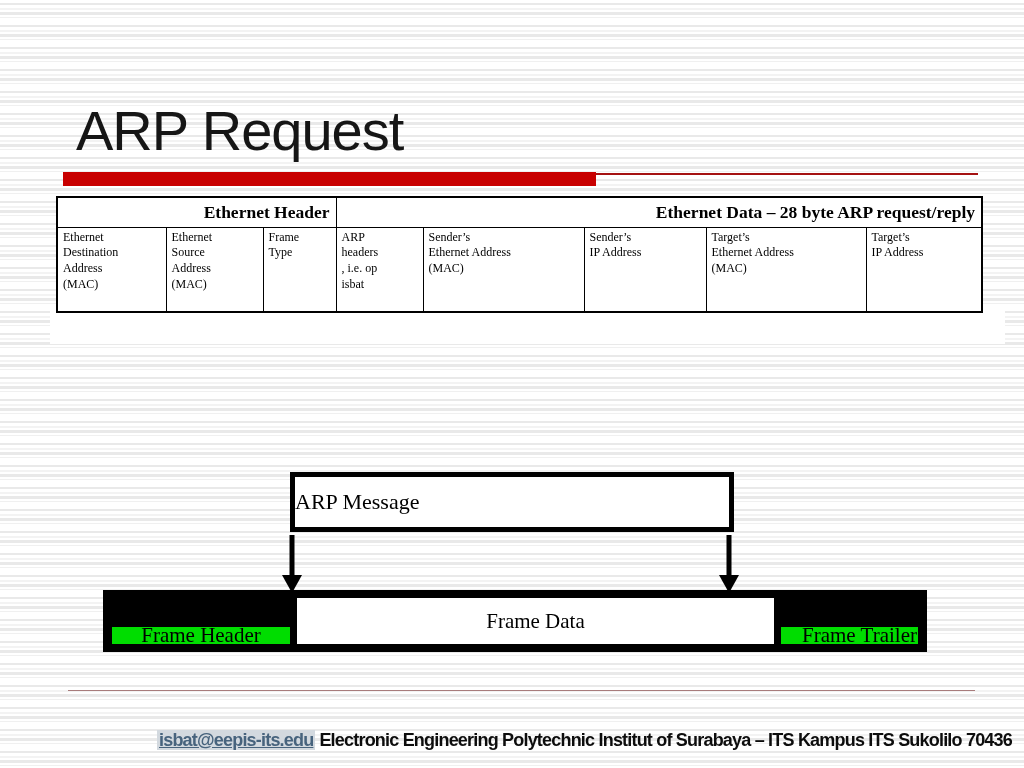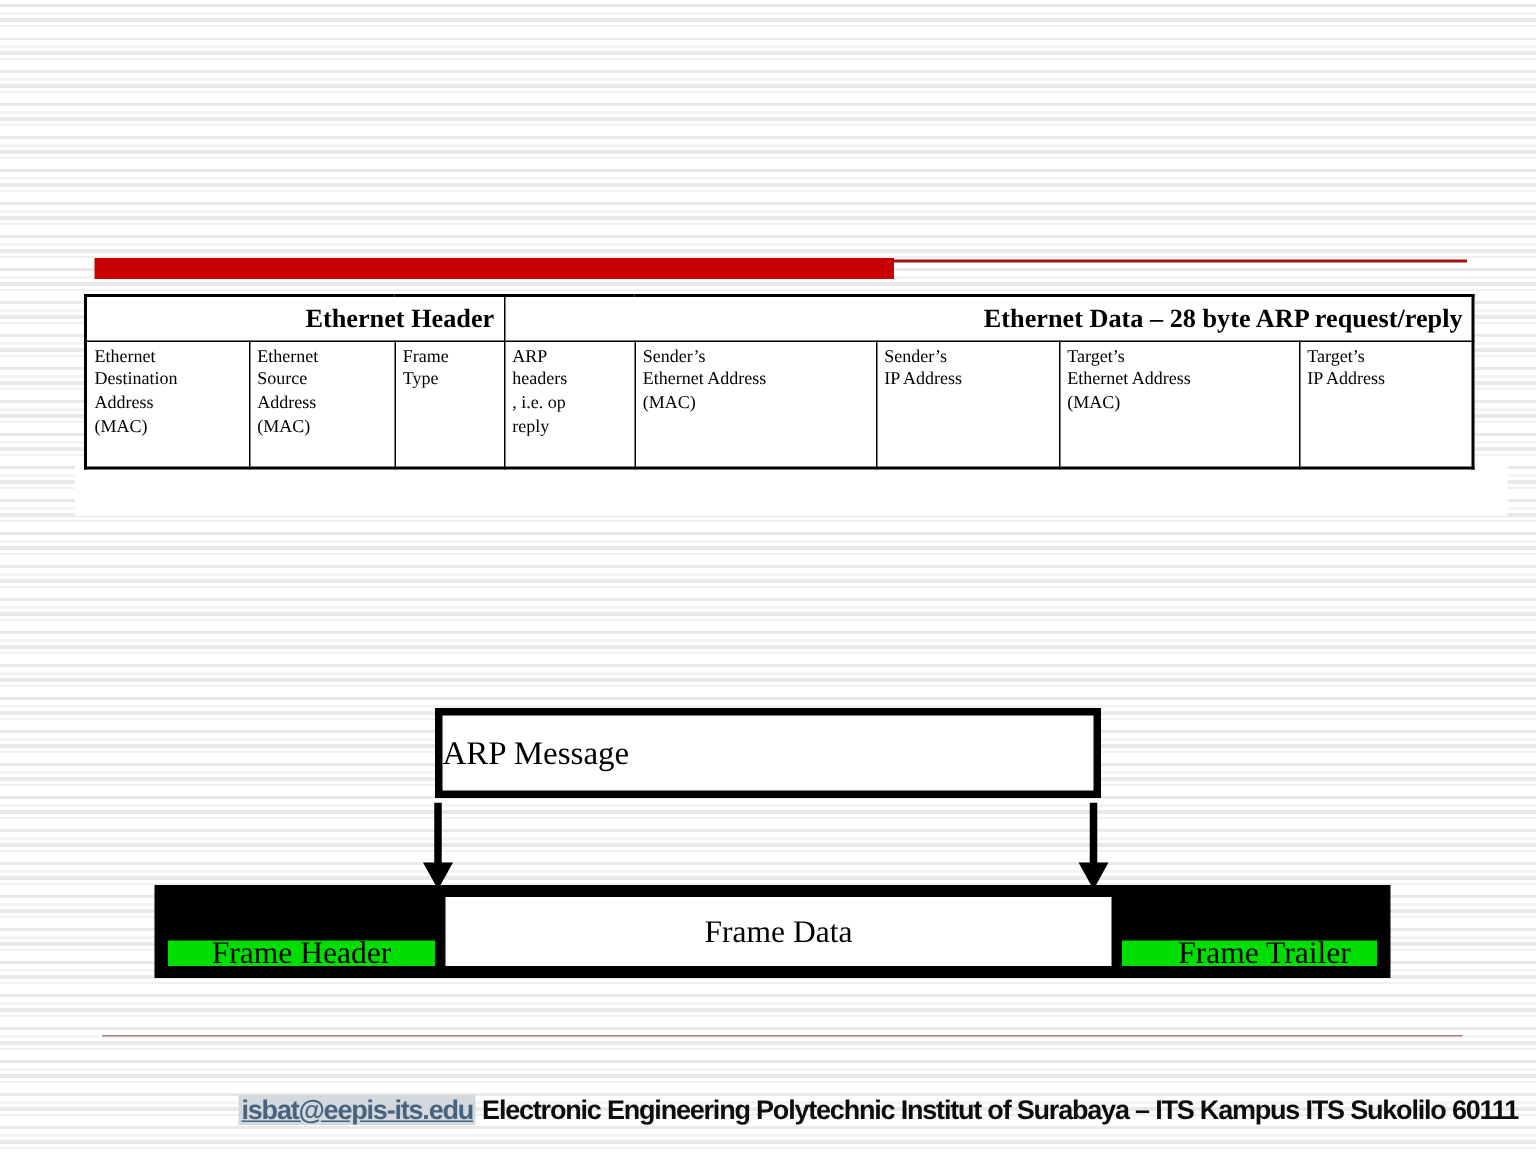--- a/index.html
+++ b/index.html
@@ -81,40 +81,41 @@
     display: flex; gap: 7px; padding: 8px 9px; align-items: stretch;
   }
   .frame-box {
     display: flex; align-items: center; justify-content: center;
     font-family: "Liberation Serif", serif; font-size: 21px; color: #000;
     white-space: nowrap;
   }
   .frame-box.green-box { background: var(--green); margin-top: 29px; }
   .frame-box.header-box { width: 178px; }
   .frame-box.data-box { flex: 1; background: #ffffff; }
-  .frame-box.trailer-box { width: 170px; padding-left: 20px; }
+  .frame-box.trailer-box { width: 137px; padding-left: 20px; }
   .divider {
     position: absolute; left: 68px; top: 690px;
     width: 907px; height: 1px; background: var(--divider);
   }
   .footer {
     position: absolute; right: 12px; top: 730px;
     font-size: 18px; font-weight: 700; letter-spacing: -0.8px;
     color: #0d0d0d; white-space: nowrap; text-align: right;
   }
   .footer .email {
     color: var(--link-blue); background: var(--link-bg);
     text-decoration: underline; padding: 0 2px; margin-right: 4px; text-align: center;
   }
 </style>
 </head>
 <body>
 
 <div class="slide">
 
+  <h1 class="title">ARP Request</h1>
 
   <div class="accent-bar"></div>
   <div class="accent-line"></div>
 
   <div class="table-backdrop"></div>
 
   <table class="arp-table">
     <colgroup>
       <col style="width:109px">
         <col style="width:97px">
@@ -139,21 +140,21 @@
 (MAC)</td>
         <td>Ethernet
 Source
 Address
 (MAC)</td>
         <td>Frame
 Type</td>
         <td>ARP
 headers
 , i.e. op
-reply</td>
+isbat</td>
         <td>Sender’s
 Ethernet Address
 (MAC)</td>
         <td>Sender’s
 IP Address</td>
         <td>Target’s
 Ethernet Address
 (MAC)</td>
         <td>Target’s
 IP Address</td>
@@ -182,16 +183,16 @@
       <span>Frame Data</span>
     </div>
     <div class="frame-box green-box trailer-box">
       <span>Frame Trailer</span>
     </div>
   </div>
 
   <div class="divider"></div>
 
   <div class="footer">
-    <a class="email" href="#">isbat@eepis-its.edu</a><span class="footer-text">Electronic Engineering Polytechnic Institut of Surabaya – ITS Kampus ITS Sukolilo 60111</span>
+    <a class="email" href="#">isbat@eepis-its.edu</a><span class="footer-text">Electronic Engineering Polytechnic Institut of Surabaya – ITS Kampus ITS Sukolilo 70436</span>
   </div>
 
 </div>
 
 </body></html>

